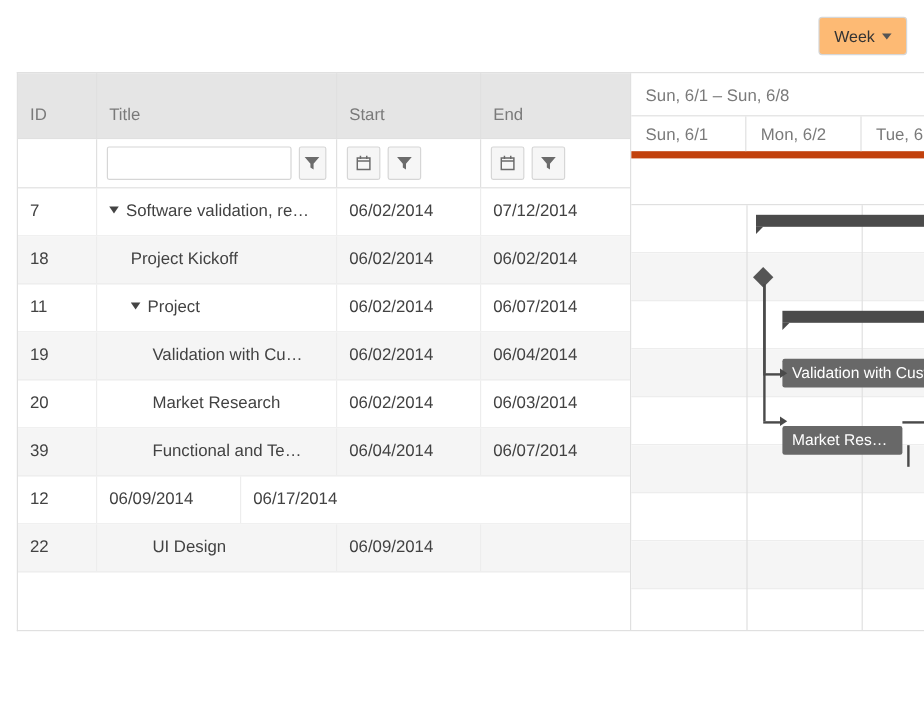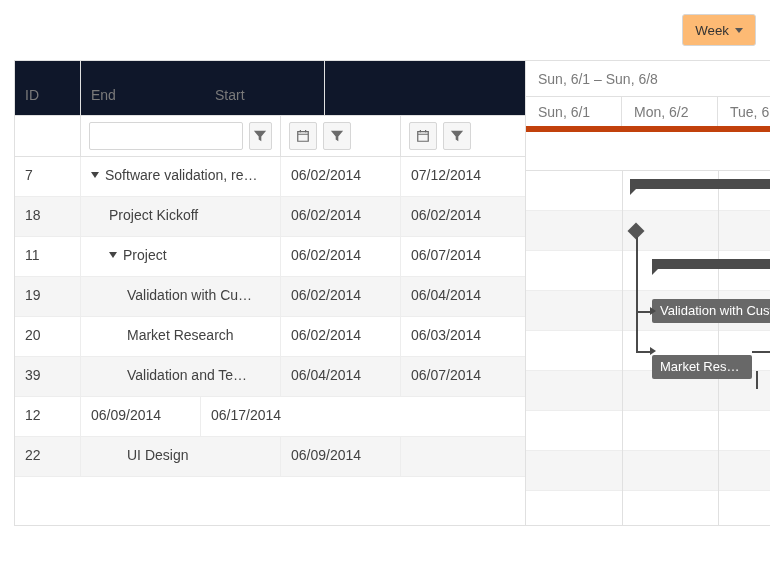--- a/index.html
+++ b/index.html
@@ -6,21 +6,21 @@
   html, body { margin: 0; padding: 0; font-family: -apple-system, BlinkMacSystemFont, "Segoe UI", Arial, sans-serif; font-size: 14px; color: #424242; }
   .wrap { width: 770px; height: 586px; background: #fff; position: relative; overflow: hidden; padding-left: 14px; padding-right: 0; }
   .toolbar { height: 60px; display: flex; align-items: center; justify-content: flex-end; padding-right: 14px; }
   .wk-btn { border: 1px solid #d6d6d6; background: #fdba74; border-radius: 3px; height: 32px; padding: 0 12px; display: flex; align-items: center; gap: 6px; cursor: pointer; color: #333; }
   .wk-btn .caret { width: 0; height: 0; border-left: 4px solid transparent; border-right: 4px solid transparent; border-top: 5px solid #555; }
 
   .gantt { border: 1px solid #e0e0e0; border-right: 0; height: 466px; display: flex; }
 
   
   .left { flex: 0 0 510px; border-right: 1px solid #e0e0e0; display: flex; flex-direction: column; }
-  .lhead { display: flex; border-bottom: 1px solid #e0e0e0; background: #0f172a; }
+  .lhead { display: flex; border-bottom: 1px solid #e0e0e0; background: #e5e5e5; }
   .lhead .cell { padding: 26px 10px 12px 10px; color: #7a7a7a; font-weight: 400; border-right: 1px solid #e0e0e0; }
   .c-id    { flex: 0 0 66px; }
   .c-title { flex: 0 0 200px; }
   .c-start { flex: 0 0 120px; }
   .c-end   { flex: 0 0 124px; border-right: 0 !important; }
 
   .lfilters { display: flex; border-bottom: 1px solid #e0e0e0; background: #fff; }
   .lfilters .cell { padding: 6px 8px; border-right: 1px solid #e0e0e0; display: flex; gap: 6px; align-items: center; }
   .txt { border: 1px solid #d6d6d6; border-radius: 2px; height: 28px; width: 100%; padding: 0 6px; background:#fff; }
   .ibtn { width: 28px; height: 28px; border: 1px solid #d6d6d6; border-radius: 2px; background: #f6f6f6; display: flex; align-items: center; justify-content: center; cursor: pointer; }
@@ -65,22 +65,23 @@
       <span>Week</span>
       <span class="caret"></span>
     </button>
   </div>
 
   <div class="gantt">
 
     <div class="left">
       <div class="lhead">
         <div class="cell c-id">ID</div>
+        <div class="cell c-title">Title</div>
+        <div class="cell c-start">Start</div>
         <div class="cell c-end">End</div>
-        <div class="cell c-start">Start</div>
       </div>
       <div class="lfilters">
         <div class="cell c-id"></div>
         <div class="cell c-title">
           <input class="txt" value="" style="">
           <span class="ibtn">
             <svg viewBox="0 0 16 16">
                 <path d="M1 2h14l-5.5 6.5V14l-3-2V8.5z"></path>
               </svg>
           </span>
@@ -136,21 +137,21 @@
             <div class="cell c-end">06/04/2014</div>
           </div>
           <div class="row">
             <div class="cell c-id">20</div>
             <div class="cell c-title"><span class="indent" style="width: 36px;"></span><span>Market Research</span></div>
             <div class="cell c-start">06/02/2014</div>
             <div class="cell c-end">06/03/2014</div>
           </div>
           <div class="row">
             <div class="cell c-id">39</div>
-            <div class="cell c-title"><span class="indent" style="width: 36px;"></span><span>Validation and Te…</span></div>
+            <div class="cell c-title"><span class="indent" style="width: 36px;"></span><span>Functional and Te…</span></div>
             <div class="cell c-start">06/04/2014</div>
             <div class="cell c-end">06/07/2014</div>
           </div>
           <div class="row">
             <div class="cell c-id">12</div>
             <div class="cell c-start">06/09/2014</div>
             <div class="cell c-end">06/17/2014</div>
           </div>
           <div class="row">
             <div class="cell c-id">22</div>

